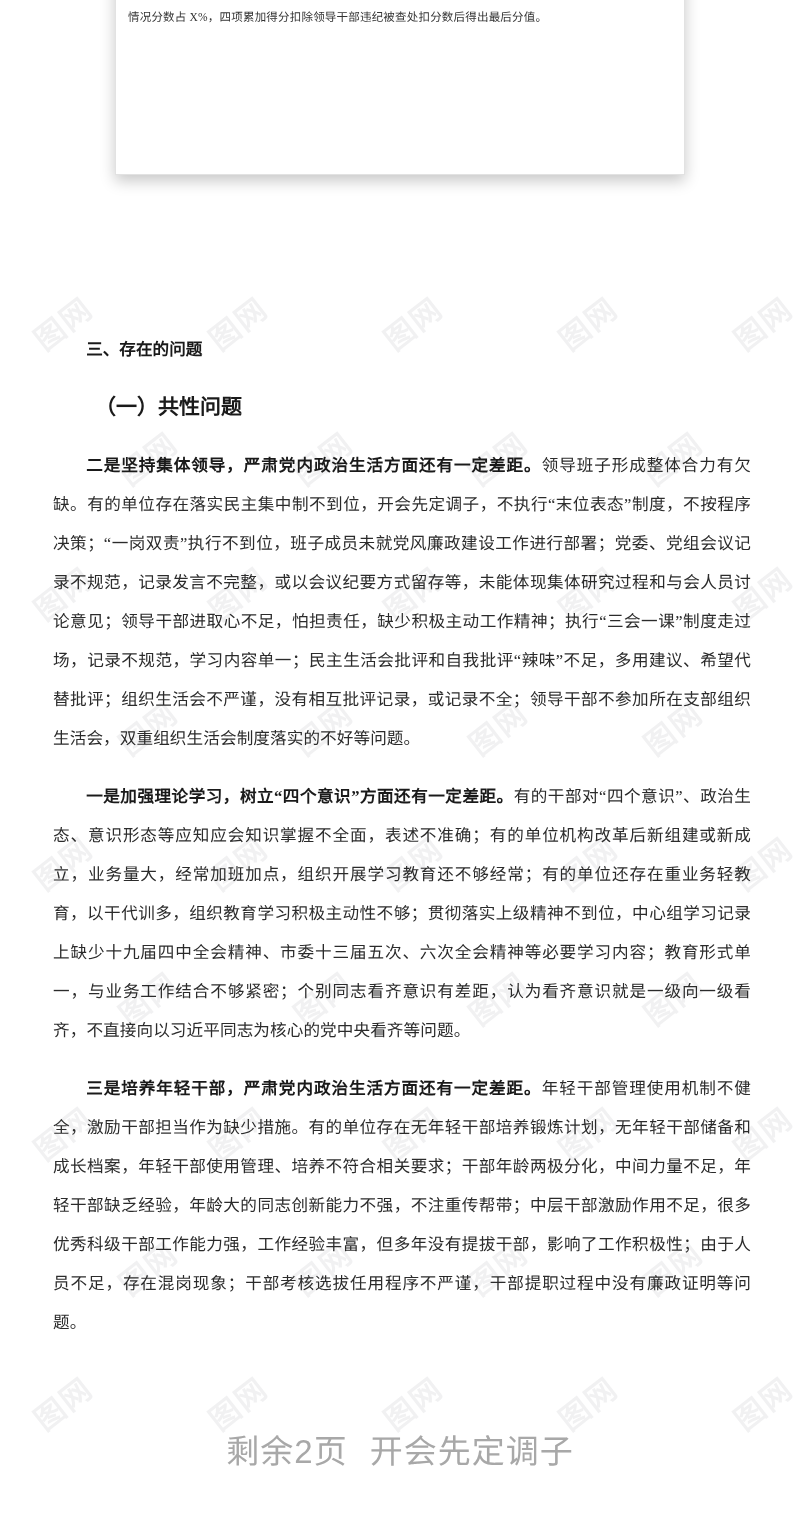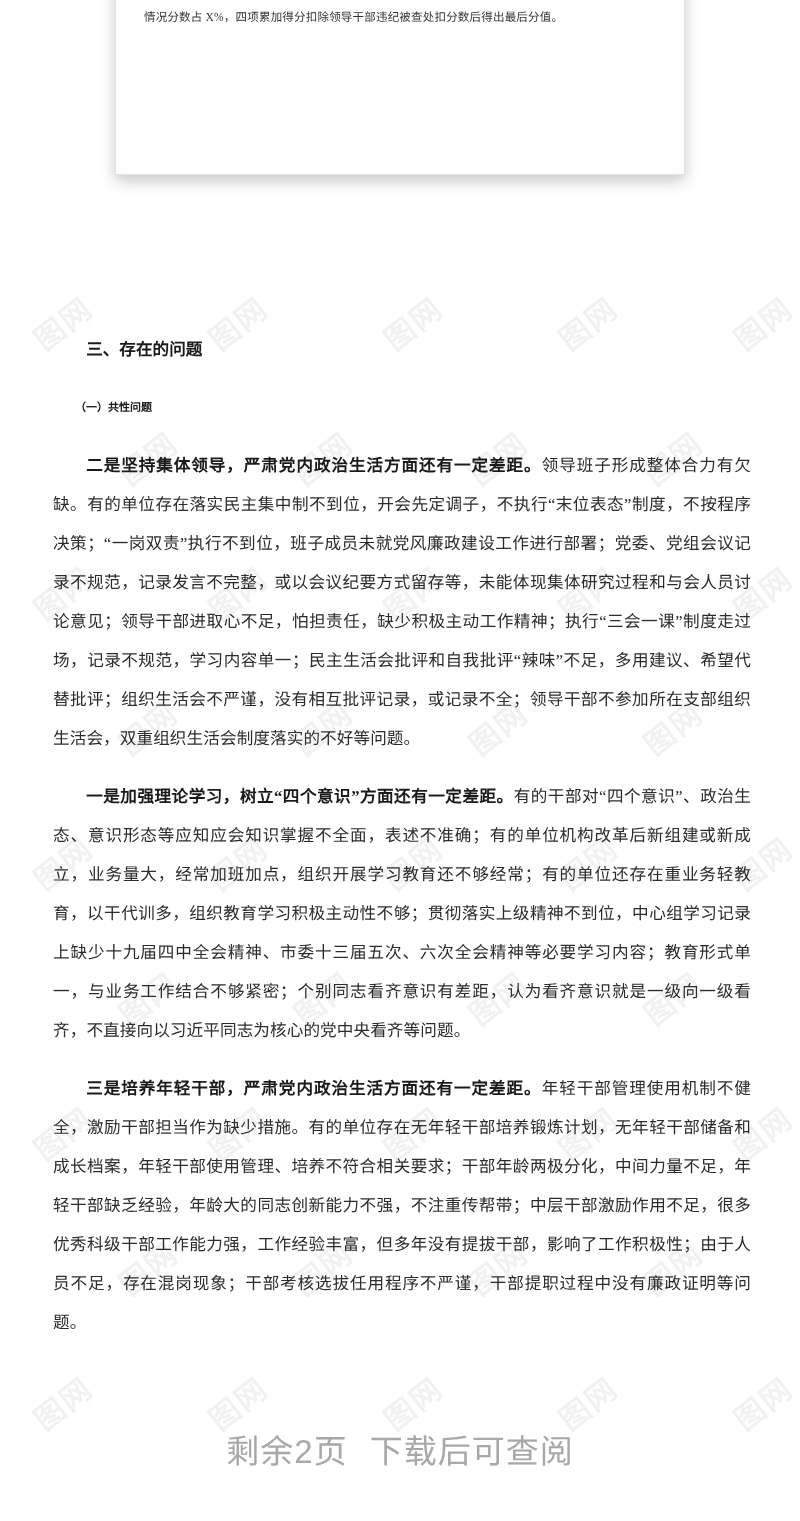--- a/index.html
+++ b/index.html
@@ -25,21 +25,21 @@
     height: 215px;
     background: #ffffff;
     border: 1px solid #e2e2e2;
     border-top: none;
     box-shadow: 0 6px 14px rgba(0,0,0,0.22);
     overflow: hidden;
     box-sizing: border-box;
   }
   .page-card-top .card-line {
     position: absolute;
-    left: 28px;
+    left: 12px;
     right: 28px;
     top: 48px;
     font-size: 11.5px;
     line-height: 18px;
     color: #333333;
     letter-spacing: 0.2px;
     white-space: nowrap;
     font-family: "Liberation Serif", "DejaVu Serif", serif;
   }
 
@@ -98,21 +98,21 @@
     margin: 0 0 19px 0;
     font-size: 16.6px;
     line-height: 39px;
     color: #1a1a1a;
     font-weight: 700;
     text-indent: 2em;
     font-family: Liberation Sans, sans-serif;
   }
   p.subheading {
     margin: 0 0 19px 0;
-    font-size: 11px;
+    font-size: 21px;
     line-height: 39px;
     color: #1a1a1a;
     font-weight: 700;
     text-indent: 2em;
     font-family: "Liberation Serif", "DejaVu Serif", serif;
   }
 
   
   .footer-notice {
     position: absolute;
@@ -186,14 +186,14 @@
       <p class="heading">三、存在的问题</p>
       <p class="subheading">（一）共性问题</p>
       <p class="para "><span class="lead">二是坚持集体领导，严肃党内政治生活方面还有一定差距。</span><span>领导班子形成整体合力有欠缺。有的单位存在落实民主集中制不到位，开会先定调子，不执行“末位表态”制度，不按程序决策；“一岗双责”执行不到位，班子成员未就党风廉政建设工作进行部署；党委、党组会议记录不规范，记录发言不完整，或以会议纪要方式留存等，未能体现集体研究过程和与会人员讨论意见；领导干部进取心不足，怕担责任，缺少积极主动工作精神；执行“三会一课”制度走过场，记录不规范，学习内容单一；民主生活会批评和自我批评“辣味”不足，多用建议、希望代替批评；组织生活会不严谨，没有相互批评记录，或记录不全；领导干部不参加所在支部组织生活会，双重组织生活会制度落实的不好等问题。</span></p>
       <p class="para "><span class="lead">一是加强理论学习，树立“四个意识”方面还有一定差距。</span><span>有的干部对“四个意识”、政治生态、意识形态等应知应会知识掌握不全面，表述不准确；有的单位机构改革后新组建或新成立，业务量大，经常加班加点，组织开展学习教育还不够经常；有的单位还存在重业务轻教育，以干代训多，组织教育学习积极主动性不够；贯彻落实上级精神不到位，中心组学习记录上缺少十九届四中全会精神、市委十三届五次、六次全会精神等必要学习内容；教育形式单一，与业务工作结合不够紧密；个别同志看齐意识有差距，认为看齐意识就是一级向一级看齐，不直接向以习近平同志为核心的党中央看齐等问题。</span></p>
       <p class="para "><span class="lead">三是培养年轻干部，严肃党内政治生活方面还有一定差距。</span><span>年轻干部管理使用机制不健全，激励干部担当作为缺少措施。有的单位存在无年轻干部培养锻炼计划，无年轻干部储备和成长档案，年轻干部使用管理、培养不符合相关要求；干部年龄两极分化，中间力量不足，年轻干部缺乏经验，年龄大的同志创新能力不强，不注重传帮带；中层干部激励作用不足，很多优秀科级干部工作能力强，工作经验丰富，但多年没有提拔干部，影响了工作积极性；由于人员不足，存在混岗现象；干部考核选拔任用程序不严谨，干部提职过程中没有廉政证明等问题。</span></p>
     </div>
 
 </div>
 
 <div class="footer-notice">
-  <span>剩余2页</span><span class="gap"></span><span>下载后可查阅</span>
+  <span>剩余2页</span><span class="gap"></span><span>开会先定调子</span>
 </div>
 
 </body></html>

